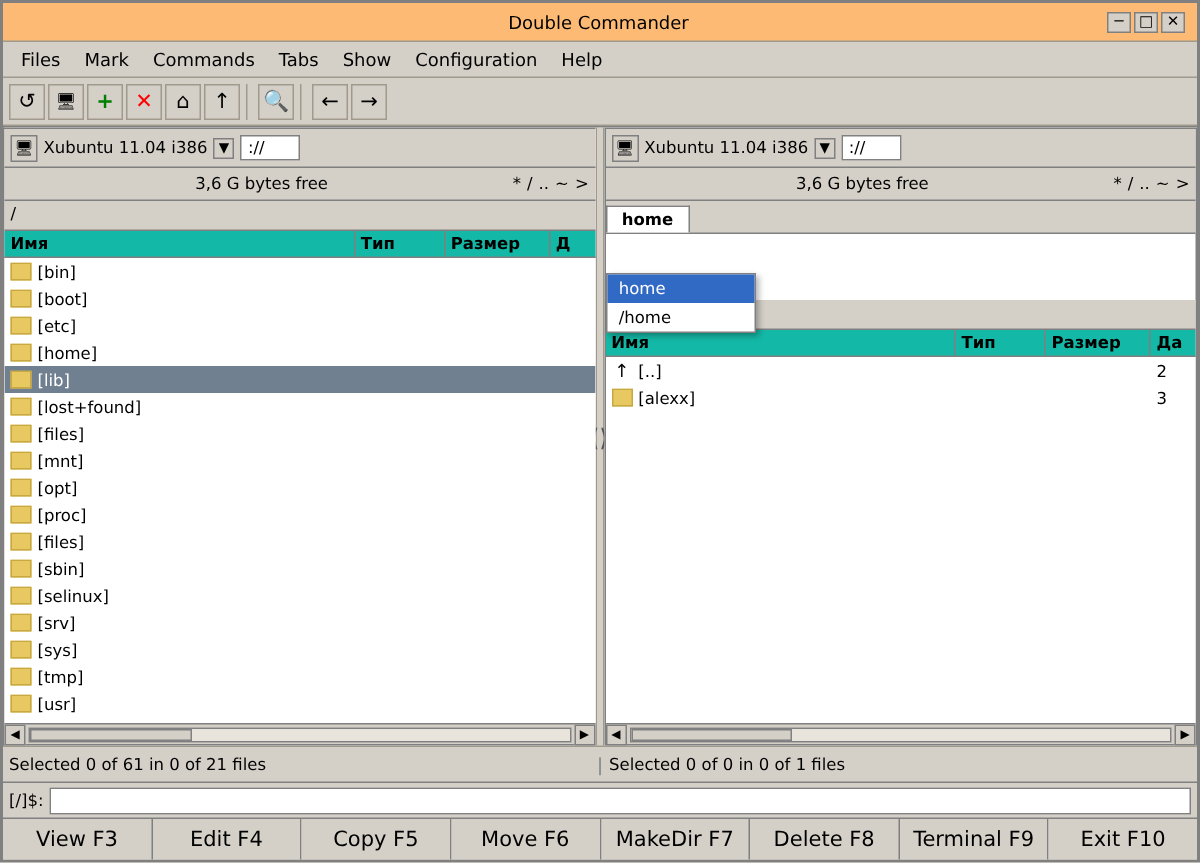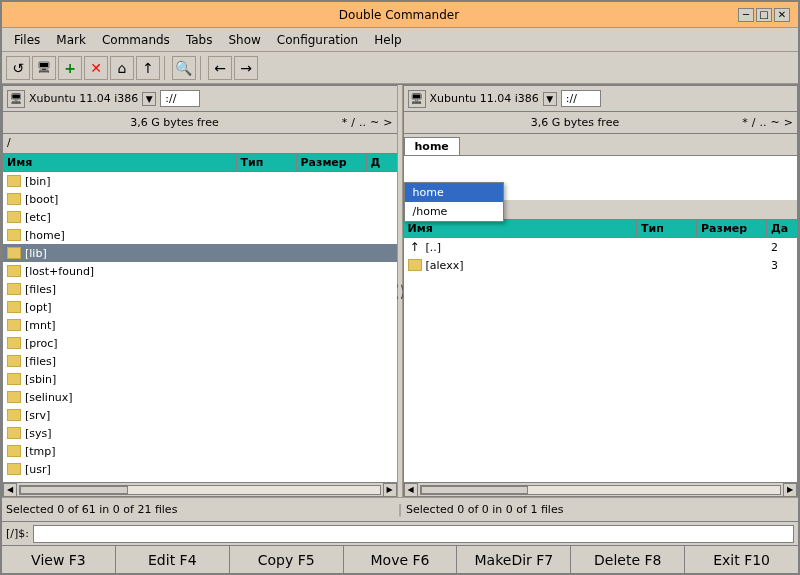--- a/index.html
+++ b/index.html
@@ -479,32 +479,32 @@
     </div>
     <div class="col-type">
               <dir></dir>
             </div>
     <div class="col-size"></div>
     <div class="col-date"></div>
   </div>
           <div class="file-row">
     <div class="col-name">
       <span class="folder-icon"></span>
+      <span>[mnt]</span>
+    </div>
+    <div class="col-type">
+              <dir></dir>
+            </div>
+    <div class="col-size"></div>
+    <div class="col-date"></div>
+  </div>
+          <div class="file-row">
+    <div class="col-name">
+      <span class="folder-icon"></span>
       <span>[opt]</span>
-    </div>
-    <div class="col-type">
-              <dir></dir>
-            </div>
-    <div class="col-size"></div>
-    <div class="col-date"></div>
-  </div>
-          <div class="file-row">
-    <div class="col-name">
-      <span class="folder-icon"></span>
-      <span>[mnt]</span>
     </div>
     <div class="col-type">
               <dir></dir>
             </div>
     <div class="col-size"></div>
     <div class="col-date"></div>
   </div>
           <div class="file-row">
     <div class="col-name">
       <span class="folder-icon"></span>
@@ -692,15 +692,16 @@
     <input type="text" class="cmd-input" value="" style="">
   </div>
 
   <div id="fkeys">
     <div class="fkey">View F3</div>
     <div class="fkey">Edit F4</div>
     <div class="fkey">Copy F5</div>
     <div class="fkey">Move F6</div>
     <div class="fkey">MakeDir F7</div>
     <div class="fkey">Delete F8</div>
+    <div class="fkey">Terminal F9</div>
     <div class="fkey" style="border-right:none;">Exit F10</div>
   </div>
 </div>
 
 </body></html>

